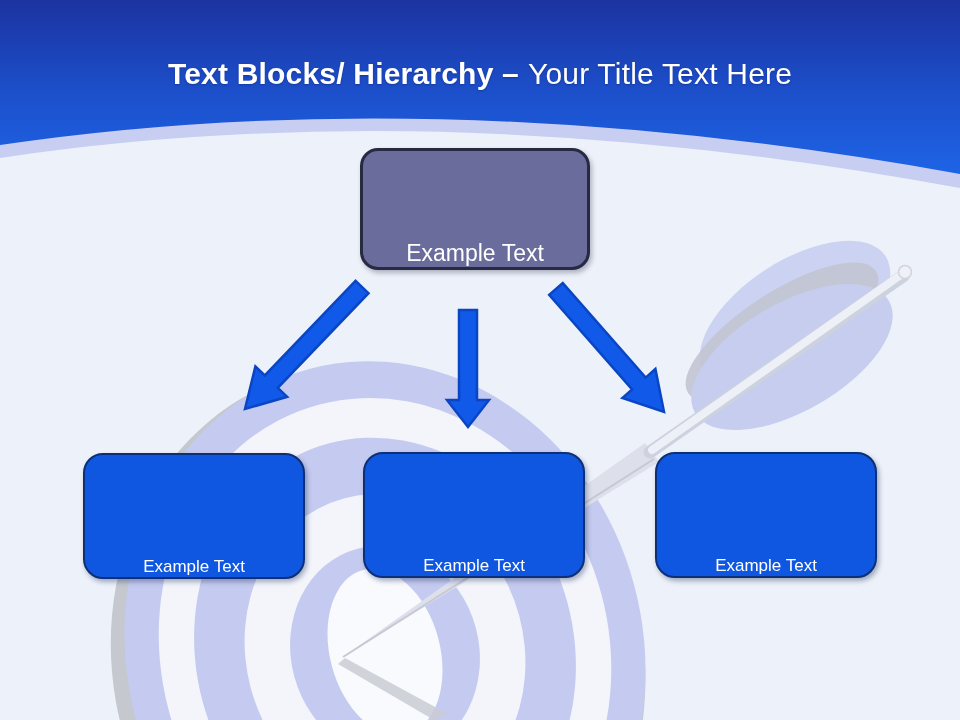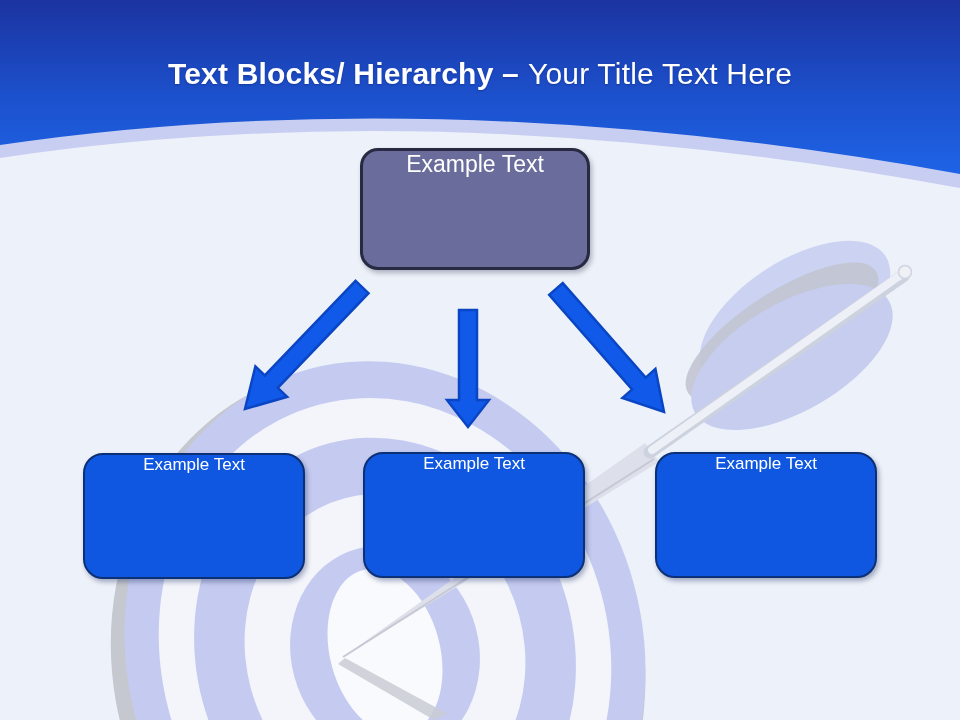--- a/index.html
+++ b/index.html
@@ -19,21 +19,21 @@
   .slide-title{
     position:absolute;top:50px;left:0;width:960px;height:48px;
     line-height:48px;text-align:center;color:#ffffff;
     font-size:30px;letter-spacing:.2px;
     text-shadow:0 1px 2px rgba(10,20,80,.35);
     white-space:nowrap;
   }
   .slide-title .t-bold{font-weight:700;}
   .slide-title .t-reg{font-weight:400;margin-left:9px;}
   .node{
-    position:absolute;display:flex;align-items:flex-start;justify-content:center;
+    position:absolute;display:flex;align-items:flex-end;justify-content:center;
     color:#ffffff;text-align:center;
     box-sizing:border-box;
   }
   .node-root{
     left:360px;top:148px;width:230px;height:122px;
     background:var(--root-fill,#6a6c9b);
     border:3px solid var(--root-border,#272a41);
     border-radius:18px;
     font-size:23px;
     box-shadow:2px 3px 5px rgba(25,28,60,.30);

